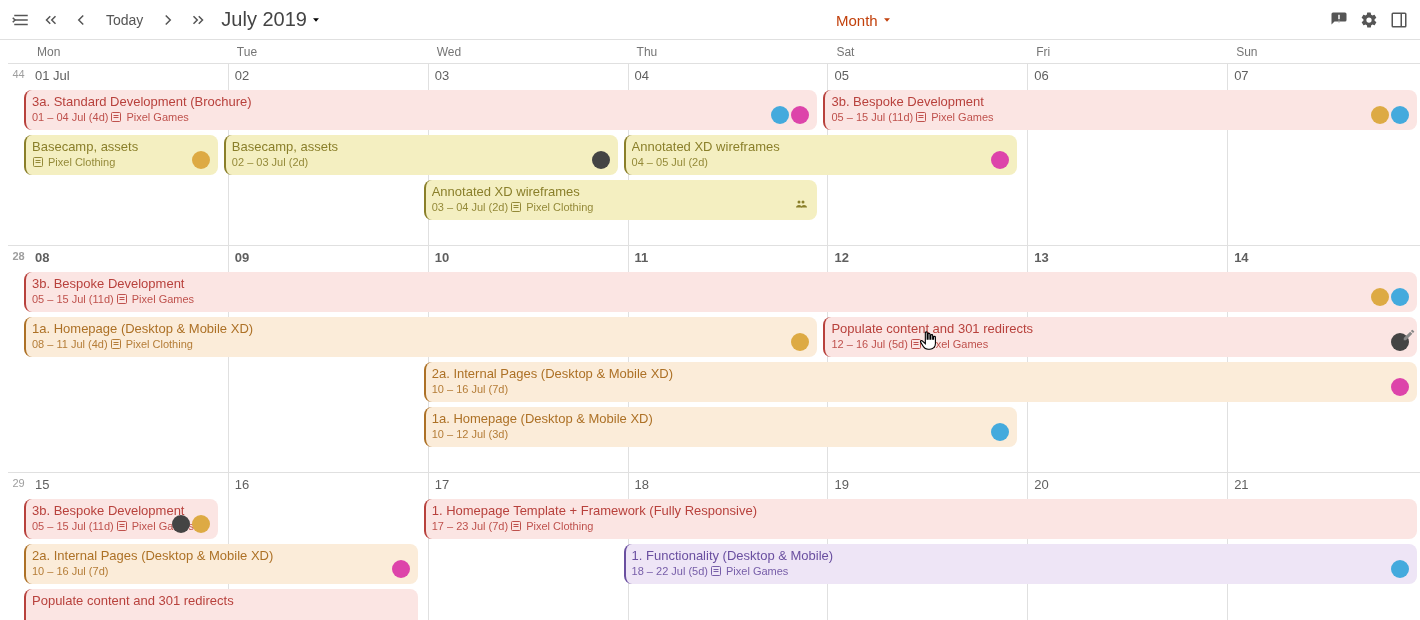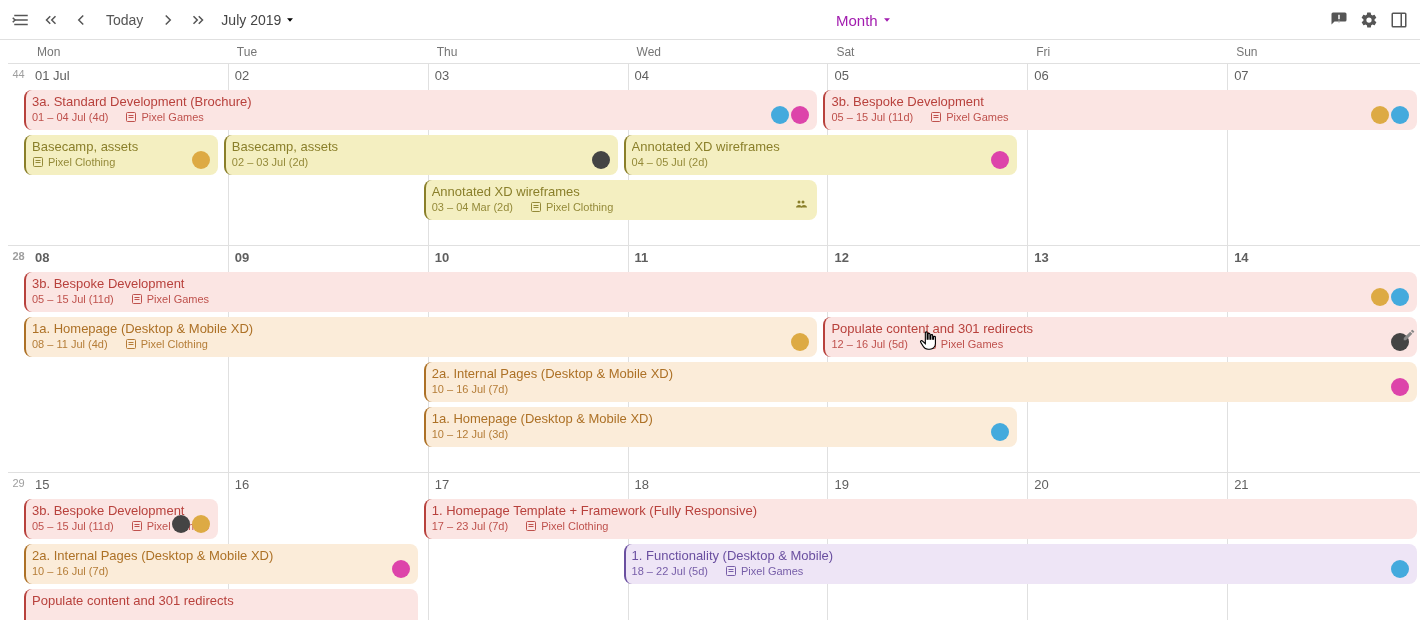--- a/index.html
+++ b/index.html
@@ -15,36 +15,36 @@
     --orange-fg:#ad7126;
     --lav-bg:#eee5f6;
     --lav-fg:#6a4fa0;
   }
   *{box-sizing:border-box;font-family:Arial,Helvetica,sans-serif}
   html,body{margin:0;padding:0;width:1420px;height:620px;background:#fff;overflow:hidden}
   .toolbar{height:40px;display:flex;align-items:center;padding:0 6px;border-bottom:1px solid var(--border)}
   .tb-btn{display:flex;align-items:center;justify-content:center;height:32px;min-width:30px;padding:0 6px;border-radius:3px;cursor:pointer;color:#555}
   .tb-btn svg{width:18px;height:18px;display:block}
   .tb-txt{font-size:14px;color:#555;padding:0 10px}
-  .tb-month{font-size:14px;color:#444;font-weight:500}
+  .tb-month{font-size:20px;color:#444;font-weight:500}
   .tb-drop{display:flex;align-items:center;gap:4px;cursor:pointer;padding:0 8px;height:32px;border-radius:3px}
   .toolbar .spacer{flex:1}
-  .view-sel{position:absolute;left:828px;top:4px;display:flex;align-items:center;gap:4px;height:32px;cursor:pointer;font-size:15px;color:#a21caf;padding:0 8px;border-radius:3px}
+  .view-sel{position:absolute;left:828px;top:4px;display:flex;align-items:center;gap:4px;height:32px;cursor:pointer;font-size:15px;color:#c2410c;padding:0 8px;border-radius:3px}
 
   .calwrap{position:relative;width:100%;height:580px;overflow:hidden}
   .row{position:absolute;left:8px;width:100%;display:grid;grid-template-columns:[wk]21px [c]repeat(7,1fr)}
   .dayheadrow{top:0;height:24px;border-bottom:1px solid var(--border)}
   .dayheadrow>div{font-size:12px;color:#757575;padding-left:8px;display:flex;align-items:center}
   .daynumrow>div{position:relative;border-right:1px solid var(--border);border-bottom:1px solid var(--border);font-size:13px;color:#5f5f5f;padding:4px 6px}
   .daynumrow .wk{font-size:11px;color:var(--wknum);border-right:none;display:flex;align-items:flex-start;justify-content:center;padding-top:4px}
 
   .weekbody{position:absolute;left:21px;width:1399px}
   .event{position:absolute;border-radius:8px;padding:4px 6px;overflow:hidden}
   .event .title{font-size:13px;font-weight:500;white-space:nowrap;overflow:hidden;text-overflow:ellipsis}
-  .event .sub{display:flex;align-items:center;gap:17px;font-size:11px;margin-top:2px;opacity:.9}
+  .event .sub{display:flex;align-items:center;gap:2px;font-size:11px;margin-top:2px;opacity:.9}
   .event .sub .proj{display:flex;align-items:center;gap:4px}
   .avatar{width:18px;height:18px;border-radius:50%;position:absolute;right:8px;bottom:6px;background:#c88}
   .avatar.two{right:28px}
   .pink{background:var(--pink-bg);color:var(--pink-fg);border-left:2px solid var(--pink-fg)}
   .yellow{background:var(--yellow-bg);color:var(--yellow-fg);border-left:2px solid var(--yellow-fg)}
   .orange{background:var(--orange-bg);color:var(--orange-fg);border-left:2px solid var(--orange-fg)}
   .lav{background:var(--lav-bg);color:var(--lav-fg);border-left:2px solid var(--lav-fg)}
 
   .cursor{position:absolute;left:918px;top:290px;width:22px;height:22px;pointer-events:none;z-index:50}
   .pencil-floating{position:absolute;right:4px;top:288px;z-index:40;color:#888;cursor:pointer}
@@ -117,22 +117,22 @@
         <line x1="15" y1="3" x2="15" y2="21"></line>
       </svg>
   </div>
 </div>
 
 <div class="calwrap">
   <div class="row dayheadrow">
     <div></div>
     <div>Mon</div>
     <div>Tue</div>
+    <div>Wed</div>
     <div>Thu</div>
-    <div>Wed</div>
     <div>Sat</div>
     <div>Fri</div>
     <div>Sun</div>
   </div>
   <div id="weeks-container">
       <div class="row daynumrow" style="top: 24px; height: 182px;">
         <div class="wk">44</div>
         <div>01 Jul</div>
         <div>02</div>
         <div>03</div>
@@ -198,21 +198,21 @@
         <div class="event yellow" style="left: 602.571px; width: 393.714px; top: 45px; height: 40px;">
           <div class="title">Annotated XD wireframes</div>
           <div class="sub">
             <span>04 – 05 Jul (2d)</span>
           </div>
           <div class="avatar" style="background: rgb(221, 68, 170);"></div>
         </div>
         <div class="event yellow" style="left: 402.714px; width: 393.714px; top: 90px; height: 40px;">
           <div class="title">Annotated XD wireframes</div>
           <div class="sub">
-            <span>03 – 04 Mar (2d)</span>
+            <span>03 – 04 Jul (2d)</span>
             <span class="proj">
               <svg class="icon-small" viewBox="0 0 24 24" fill="currentColor">
                 <rect x="3" y="3" width="18" height="18" rx="2" fill="none" stroke="currentColor" stroke-width="2"></rect>
                 <line x1="7" y1="9" x2="17" y2="9" stroke="currentColor" stroke-width="2"></line>
                 <line x1="7" y1="13" x2="17" y2="13" stroke="currentColor" stroke-width="2"></line>
               </svg>
               <span>Pixel Clothing</span>
             </span>
           </div>
           <span style="position: absolute; right: 8px; bottom: 6px; color: inherit;"><svg width="16" height="12" viewBox="0 0 24 24" fill="currentColor">

